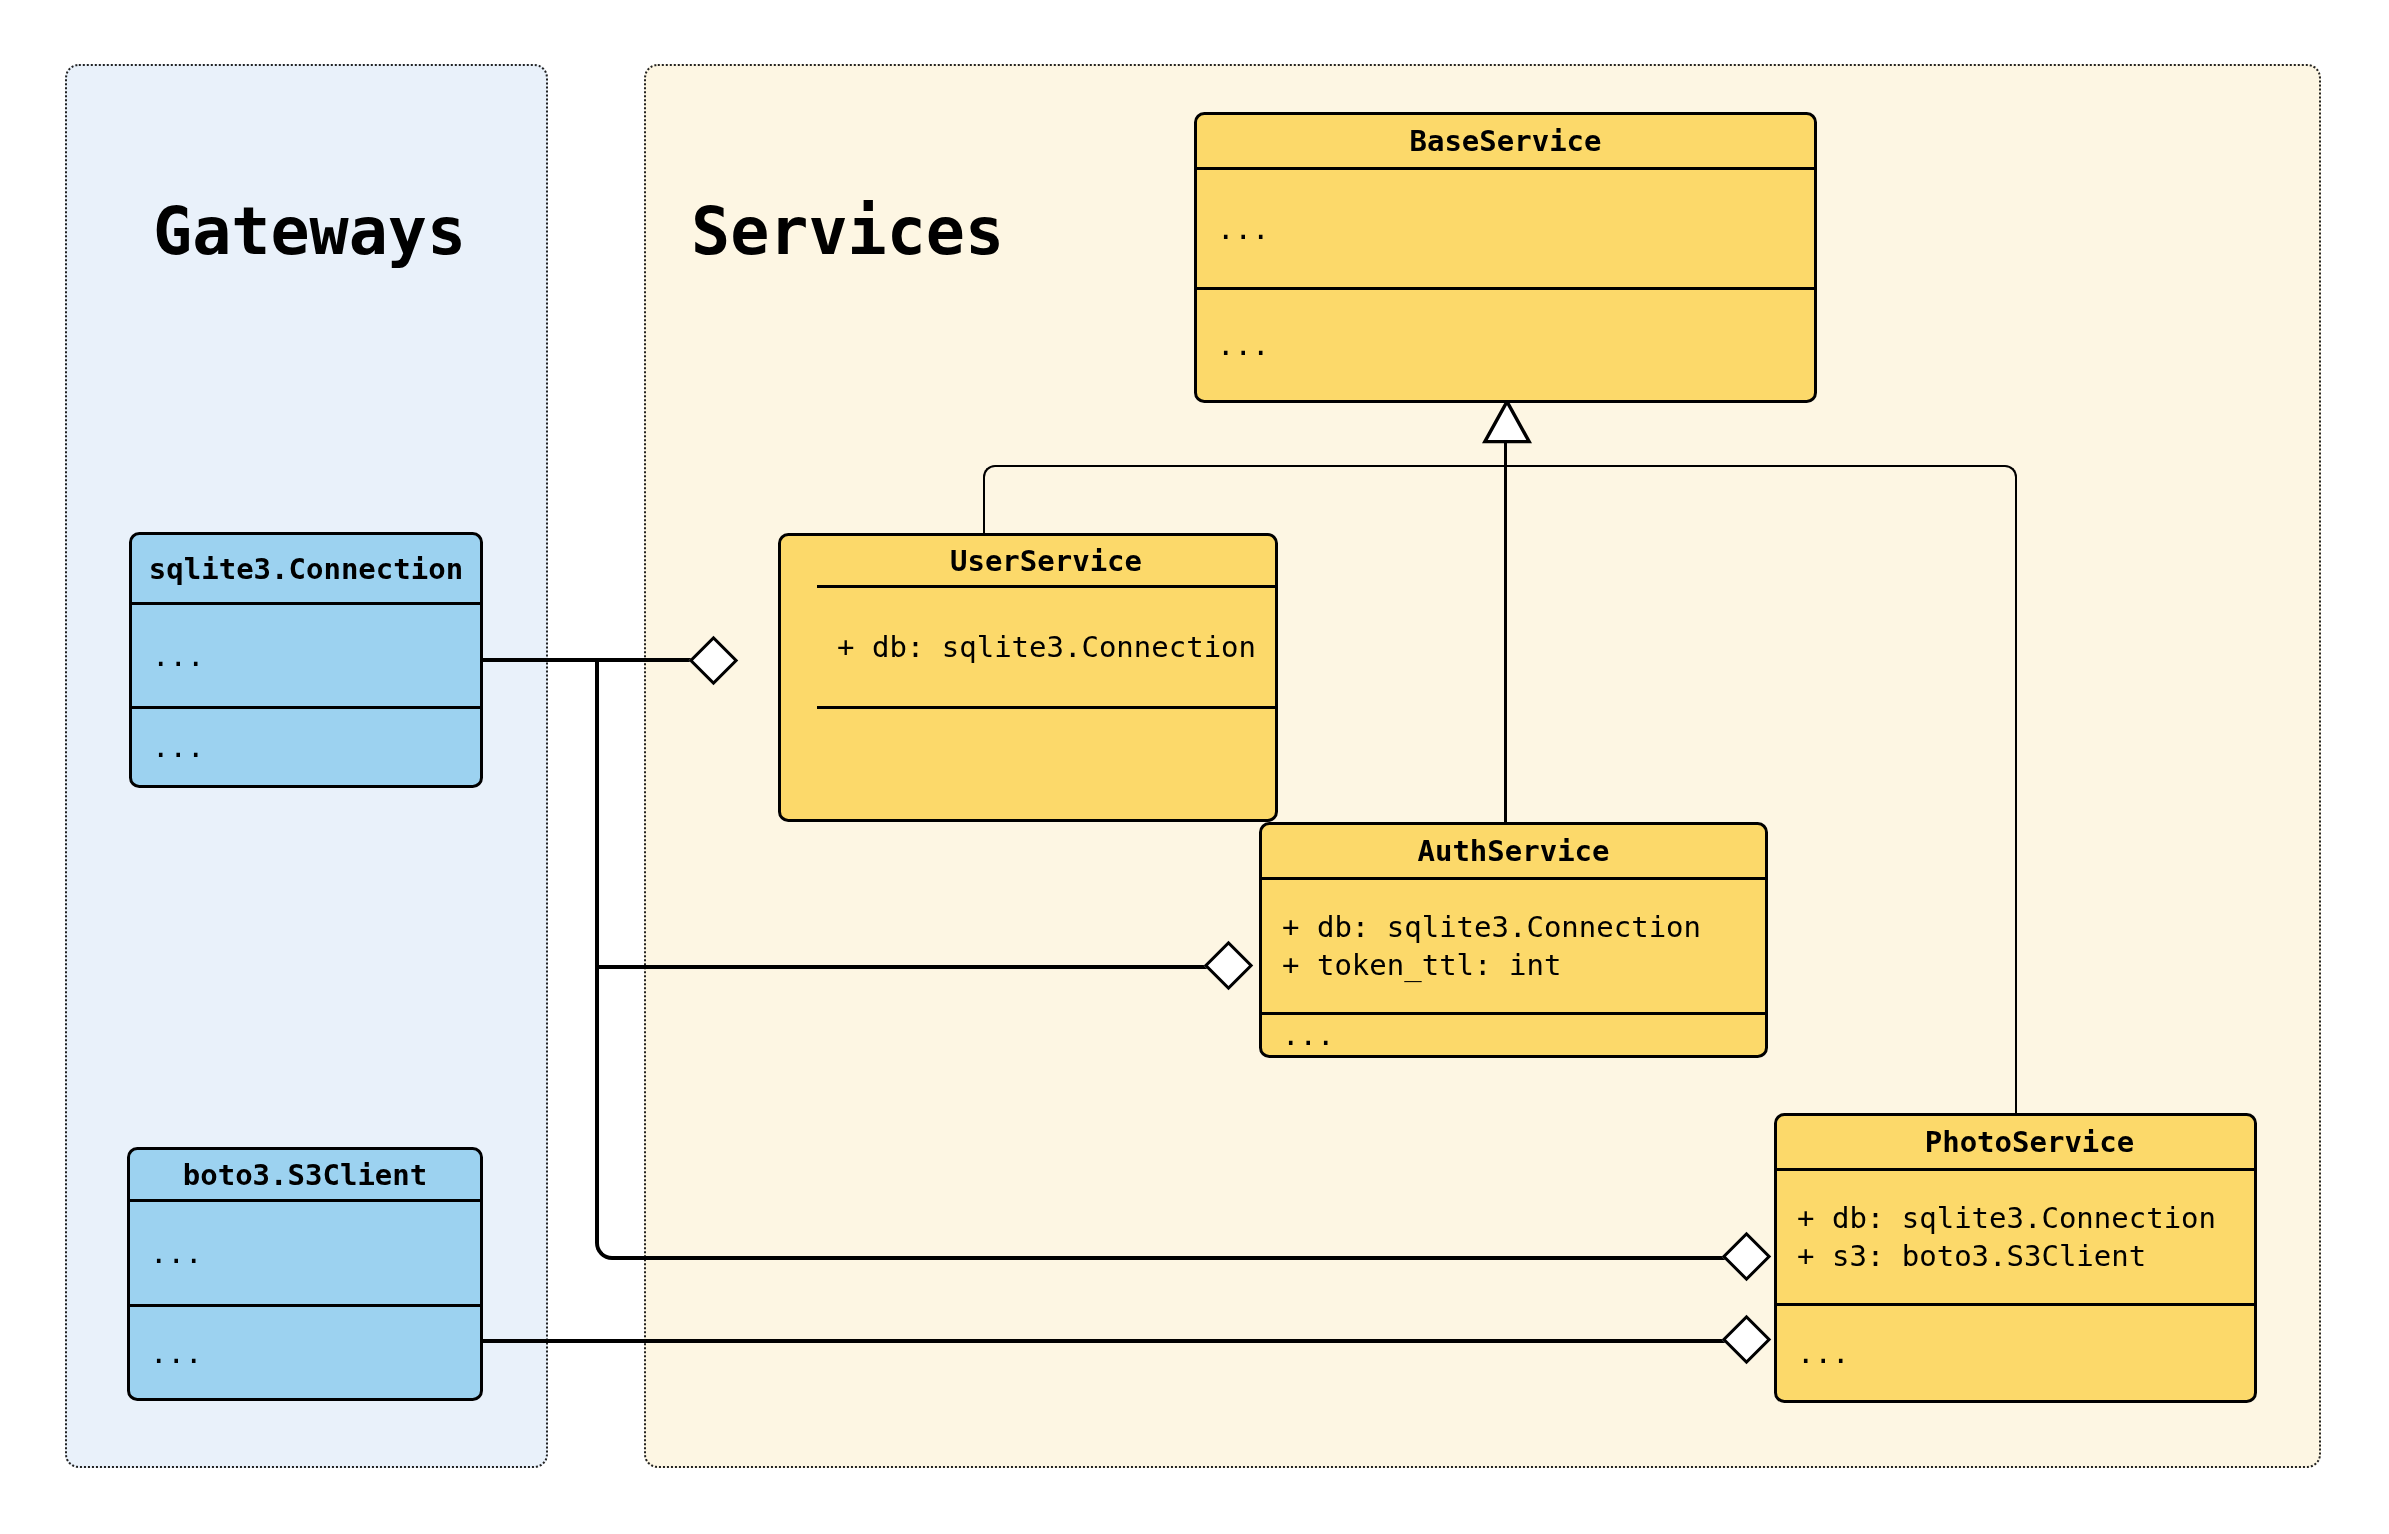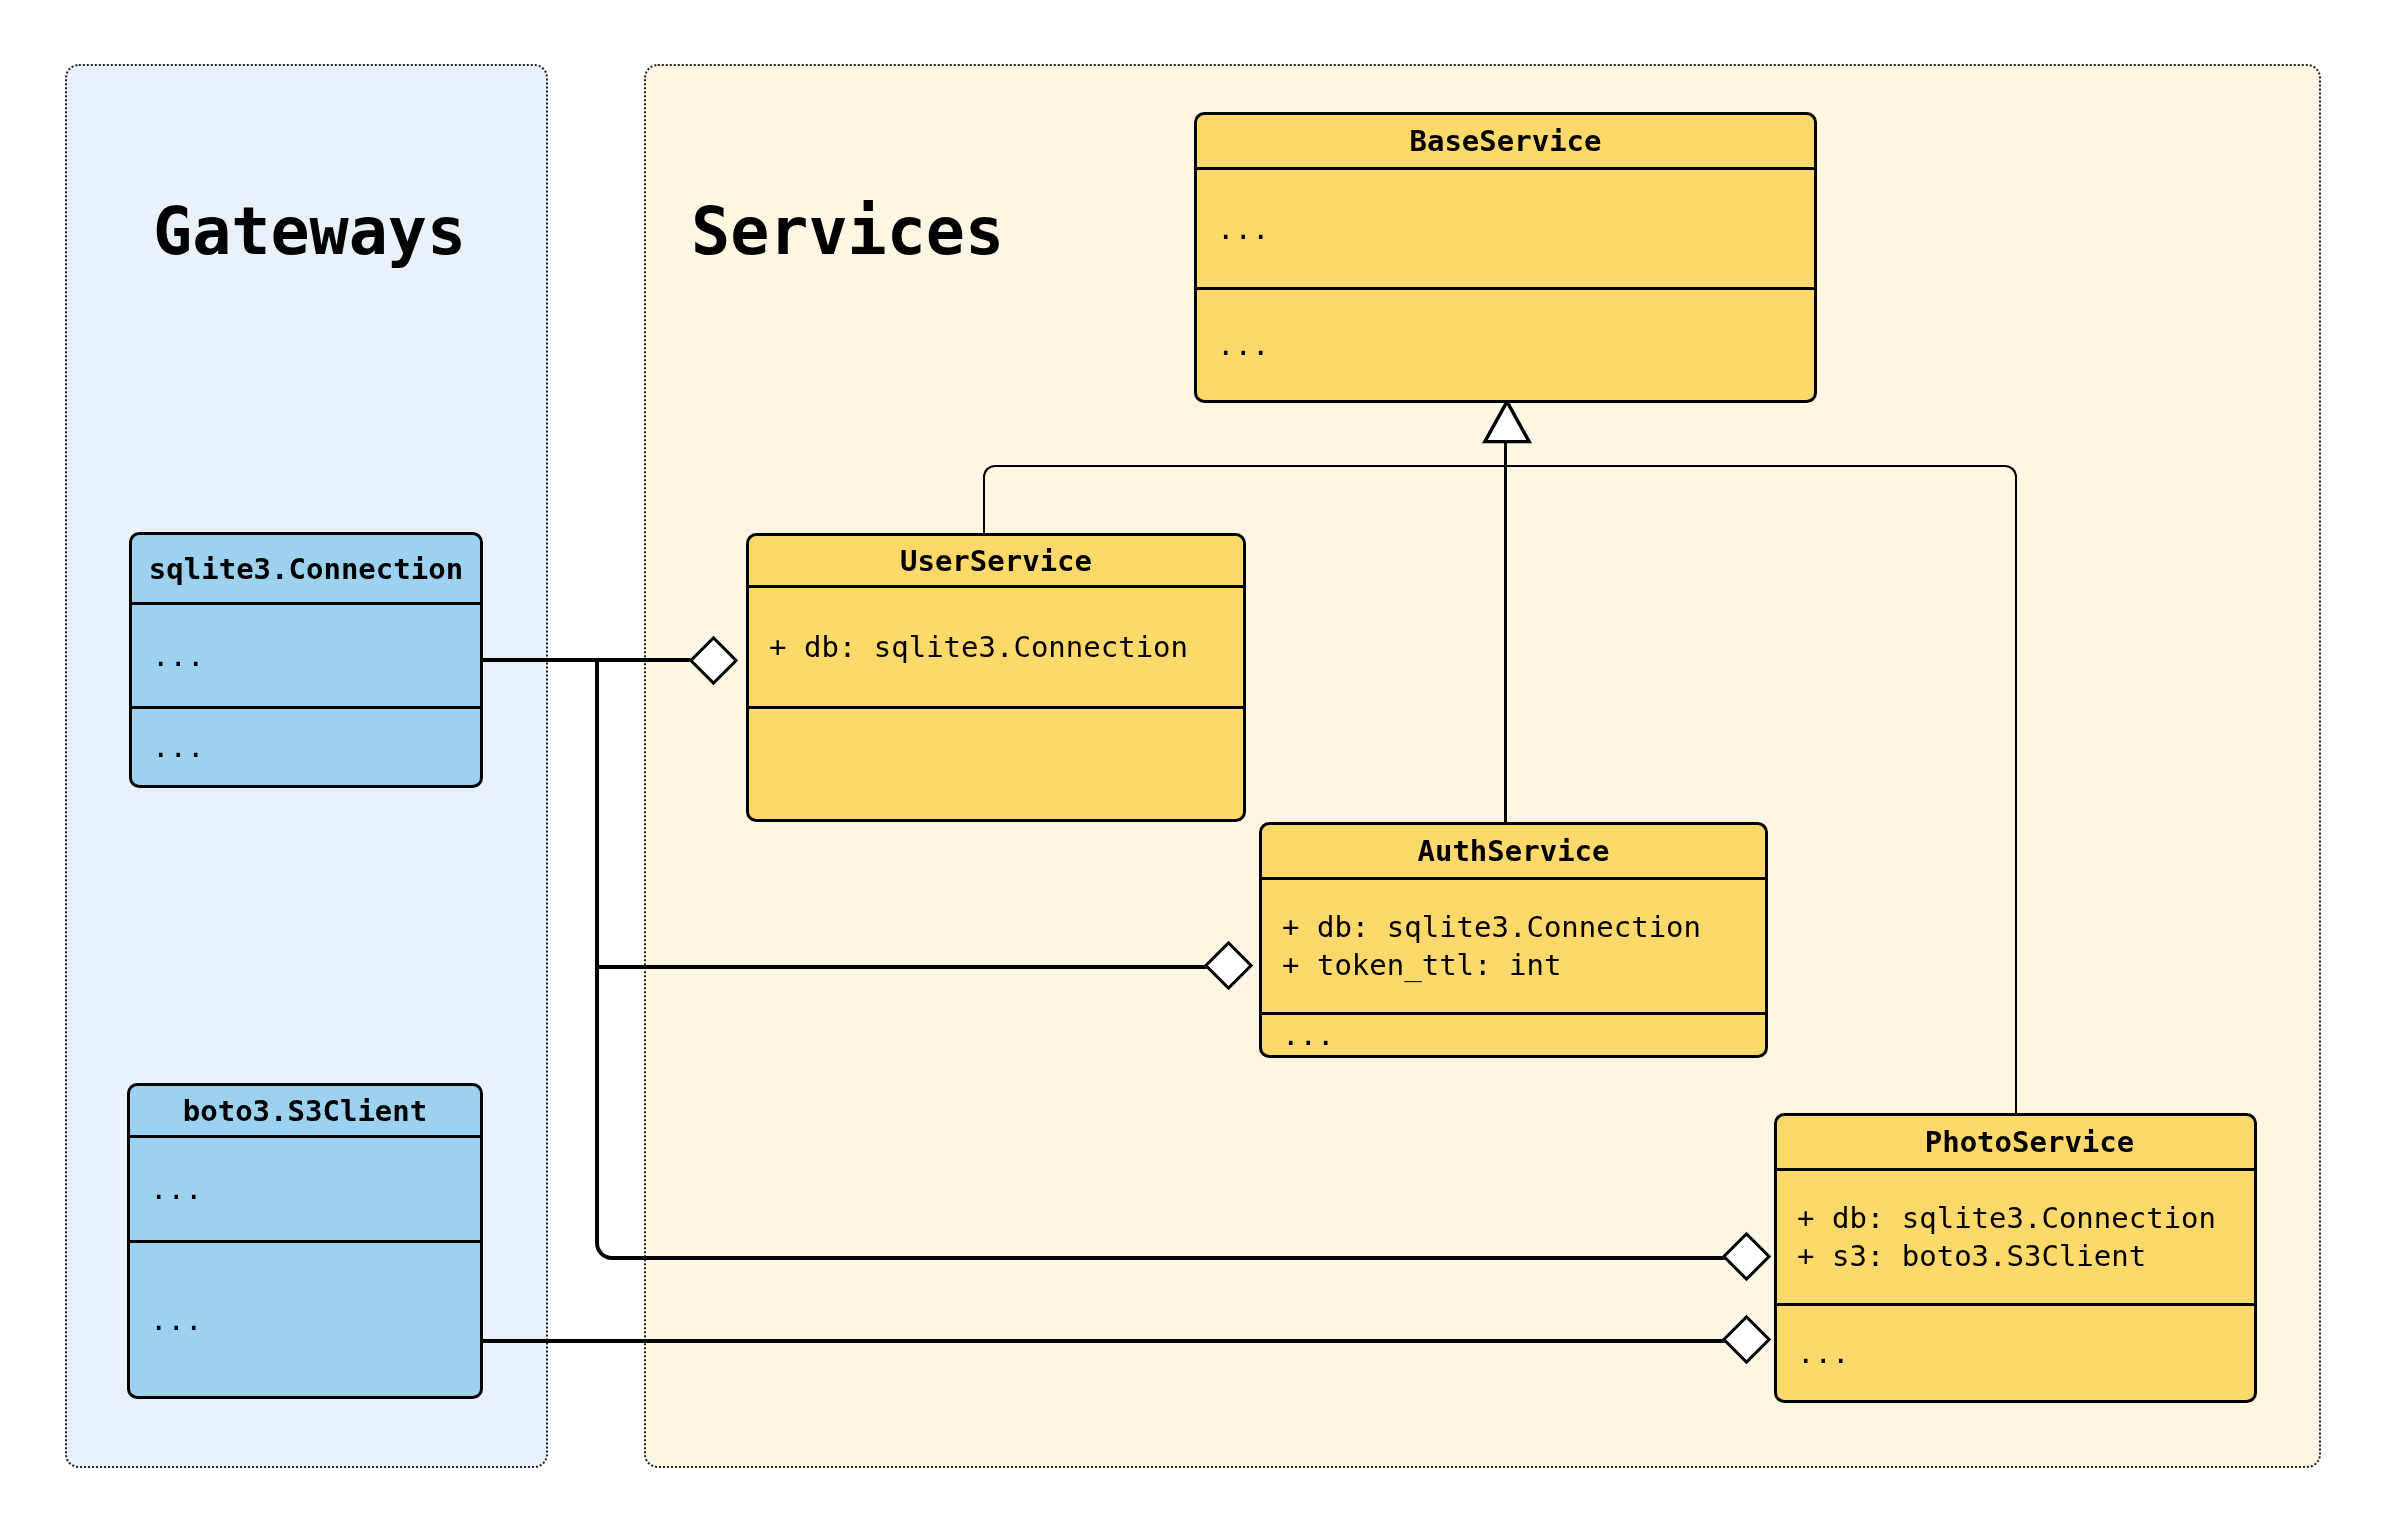--- a/index.html
+++ b/index.html
@@ -77,41 +77,41 @@
   <div class="uml-class blue" style="left:129px;top:532px;width:354px;height:256px;">
     <div class="uml-title" style="height:70px;">sqlite3.Connection</div>
     <div class="uml-section attrs" style="height:101px;">
       <div class="uml-line">...</div>
     </div>
     <div class="uml-section methods">
       <div class="uml-line">...</div>
     </div>
   </div>
 
-  <div class="uml-class blue" style="left:127px;top:1083px;width:356px;height:316px;justify-content:flex-end;">
+  <div class="uml-class blue" style="left:127px;top:1147px;width:356px;height:254px;justify-content:flex-end;">
     <div class="uml-title" style="height:52px;">boto3.S3Client</div>
     <div class="uml-section attrs" style="height:102px;">
       <div class="uml-line">...</div>
     </div>
     <div class="uml-section methods">
       <div class="uml-line">...</div>
     </div>
   </div>
 
   <div class="uml-class yellow" style="left:1194px;top:112px;width:623px;height:291px;justify-content:space-between;">
     <div class="uml-title" style="height:55px;">BaseService</div>
     <div class="uml-section attrs" style="height:117px;">
       <div class="uml-line">...</div>
     </div>
     <div class="uml-section methods">
       <div class="uml-line">...</div>
     </div>
   </div>
 
-  <div class="uml-class yellow" style="left:746px;top:533px;width:500px;height:289px;">
+  <div class="uml-class yellow" style="left:778px;top:533px;width:500px;height:289px;padding-left:36px;">
     <div class="uml-title" style="height:52px;">UserService</div>
     <div class="uml-section attrs" style="height:118px;">
       <div class="uml-line">+ db: sqlite3.Connection</div>
     </div>
     <div class="uml-section methods"></div>
   </div>
 
   <div class="uml-class yellow" style="left:1259px;top:822px;width:509px;height:236px;">
     <div class="uml-title" style="height:55px;">AuthService</div>
     <div class="uml-section attrs" style="height:132px;">

